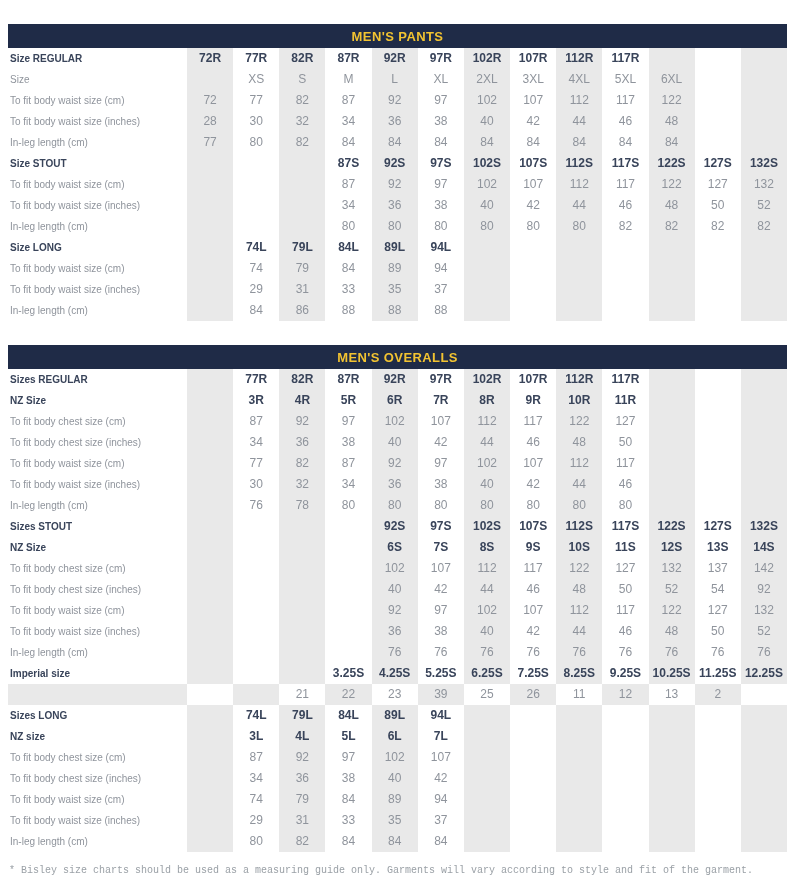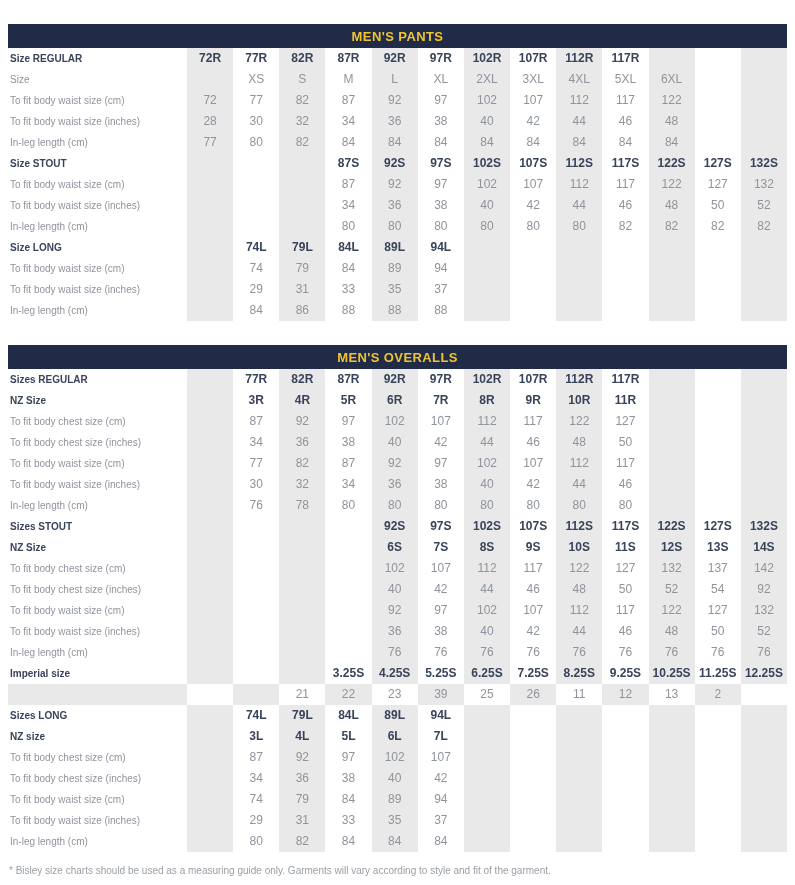--- a/index.html
+++ b/index.html
@@ -43,20 +43,21 @@
   }
   .stripe { background:#e9e9e9; }
   .bold   { color:#39445a; font-weight:bold; }
   .normal { color:#8f949c; font-weight:normal; }
 
   .footnote {
     margin-top:13px;
     font-size:10px;
     color:#9aa0a6;
     padding-left:1px;
+    font-family:Liberation Mono, monospace;
   }
 </style>
 </head>
 <body>
 
 <div class="page">
 
   <div class="size-table">
     <div class="table-header">
       <span>MEN'S PANTS</span>

